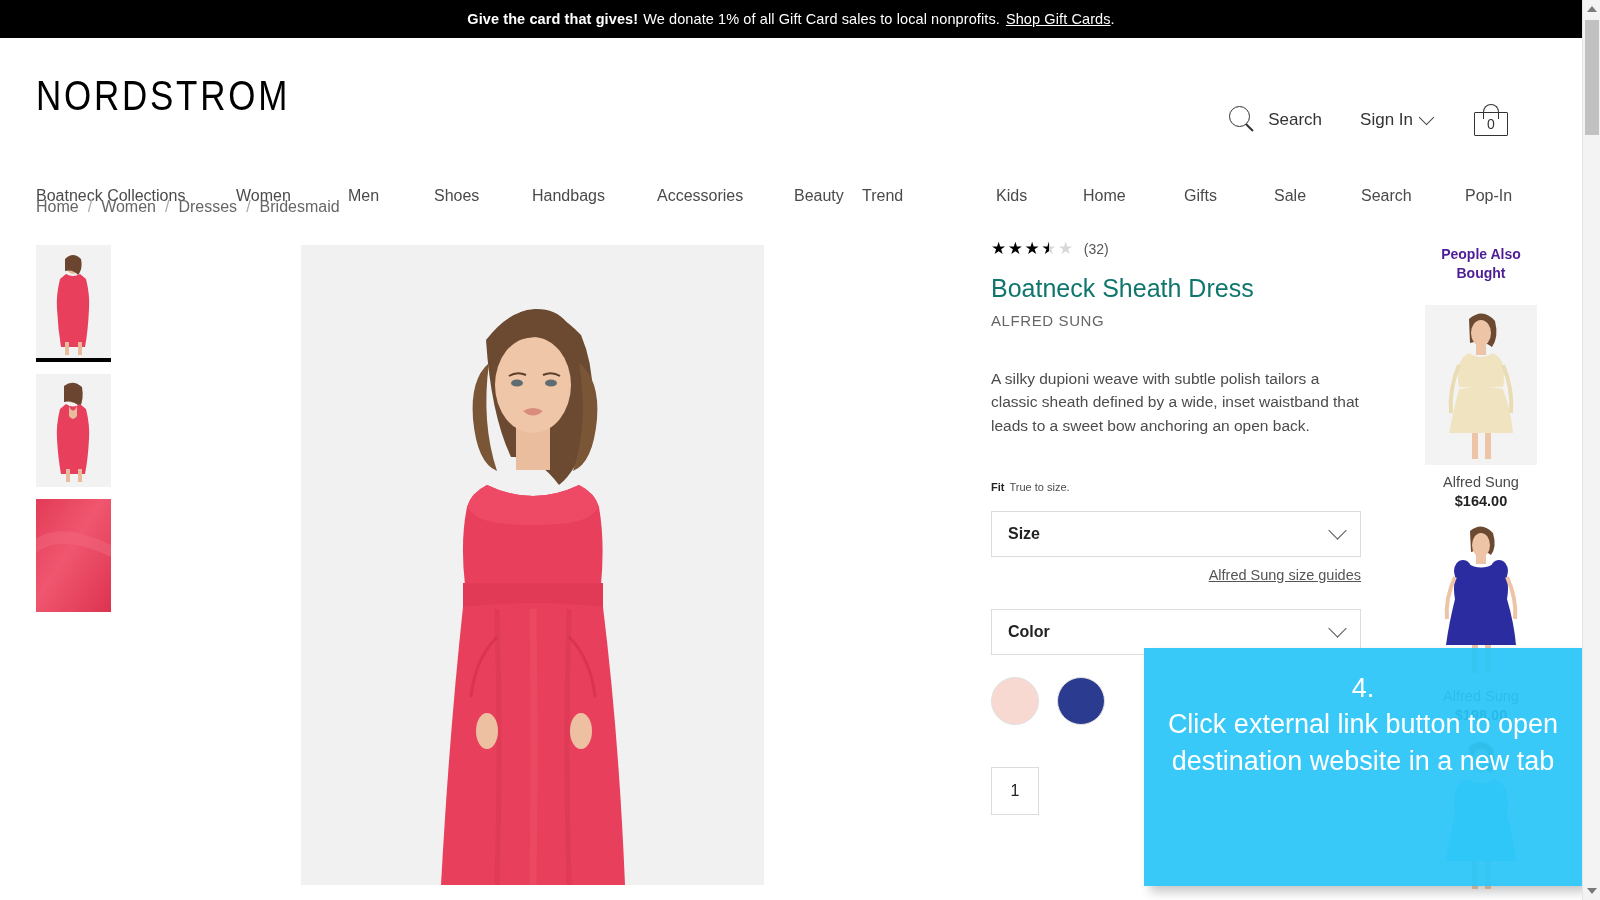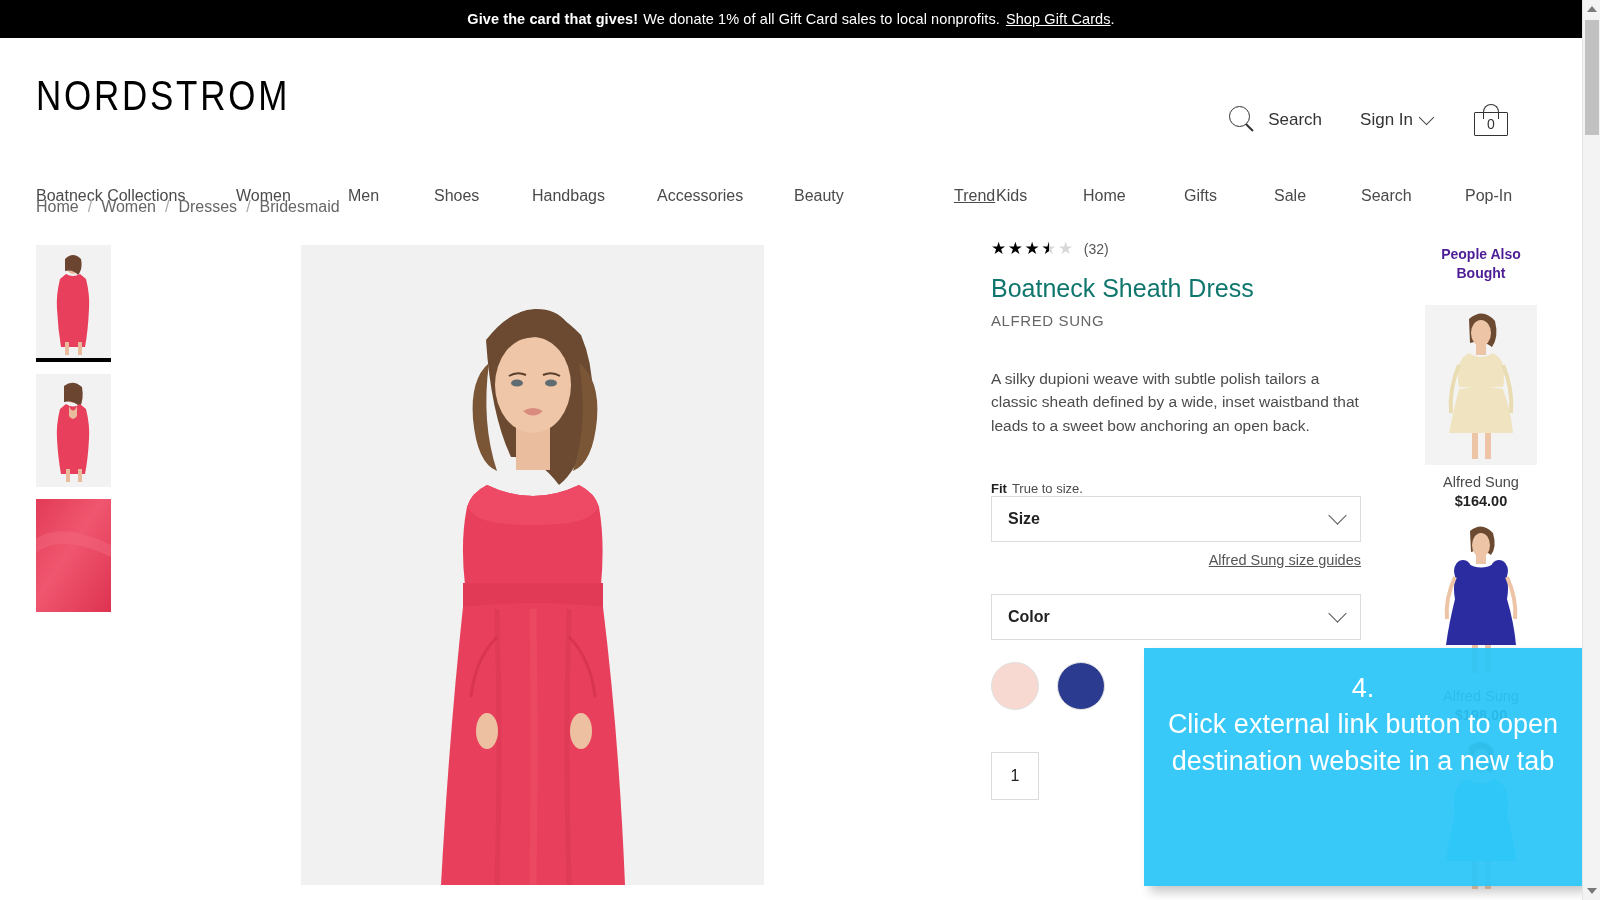--- a/index.html
+++ b/index.html
@@ -84,21 +84,21 @@
   
   .info { position:absolute; left:991px; top:240px; width:380px; }
   .rating-row { display:flex; align-items:center; margin-bottom:16px; }
   .stars { font-size:17px; letter-spacing:1.5px; color:#000; line-height:1; position:relative; }
   .stars .empty { color:#d8d8d8; }
   .rating-count { font-size:14px; color:#555; margin-left:9px; }
   .prod-title { font-size:25px; font-weight:400; color:#0f766e; line-height:1.2; margin-bottom:9px; }
   .brand-name { font-size:15px; color:#666; letter-spacing:.6px; margin-bottom:38px; }
   .price { font-size:16px; font-weight:700; color:#222; margin-bottom:27px; }
   .desc { font-size:15.5px; color:#4c4c4c; line-height:1.5; margin-bottom:44px; max-width:372px; }
-  .fit-row { font-size:13px; color:#4c4c4c; }
+  .fit-row { font-size:11px; color:#4c4c4c; margin-bottom:18px; }
   .fit-row b { font-weight:700; color:#222; margin-right:5px; }
   .select-box {
     width:370px; height:46px; border:1px solid #dcdcdc; background:#fff;
     display:flex; align-items:center; justify-content:space-between;
     padding: 0 16px; cursor:pointer; position:relative;
   }
   .select-box .lbl { font-size:16px; color:#222; font-weight:600; }
   .select-chev { width:13px; height:13px; border-right:1.8px solid #555; border-bottom:1.8px solid #555;
                  transform: rotate(45deg); margin-top:-7px; }
   .size-guide { width:370px; text-align:right; margin-top:10px; font-size:14.5px; color:#555;
@@ -182,21 +182,21 @@
     </div>
 
     <div class="nav" id="nav-root">
         <div class="nav-item" style="position: absolute; left: 36px;">Boatneck Collections</div>
         <div class="nav-item" style="position: absolute; left: 236px;">Women</div>
         <div class="nav-item" style="position: absolute; left: 348px; text-align: center;">Men</div>
         <div class="nav-item" style="position: absolute; left: 434px;">Shoes</div>
         <div class="nav-item" style="position: absolute; left: 532px;">Handbags</div>
         <div class="nav-item" style="position: absolute; left: 657px;">Accessories</div>
         <div class="nav-item" style="position: absolute; left: 794px;">Beauty</div>
-        <div class="nav-item" style="position: absolute; left: 954px; text-decoration: underline;">Trend</div>
+        <div class="nav-item" style="position: absolute; left: 862px;">Trend</div>
         <div class="nav-item" style="position: absolute; left: 996px;">Kids</div>
         <div class="nav-item" style="position: absolute; left: 1083px;">Home</div>
         <div class="nav-item" style="position: absolute; left: 1184px;">Gifts</div>
         <div class="nav-item" style="position: absolute; left: 1274px;">Sale</div>
         <div class="nav-item" style="position: absolute; left: 1361px;">Search</div>
         <div class="nav-item" style="position: absolute; left: 1465px;">Pop-In</div>
       </div>
   </div>
 
   <div class="breadcrumb" id="bc-root">

